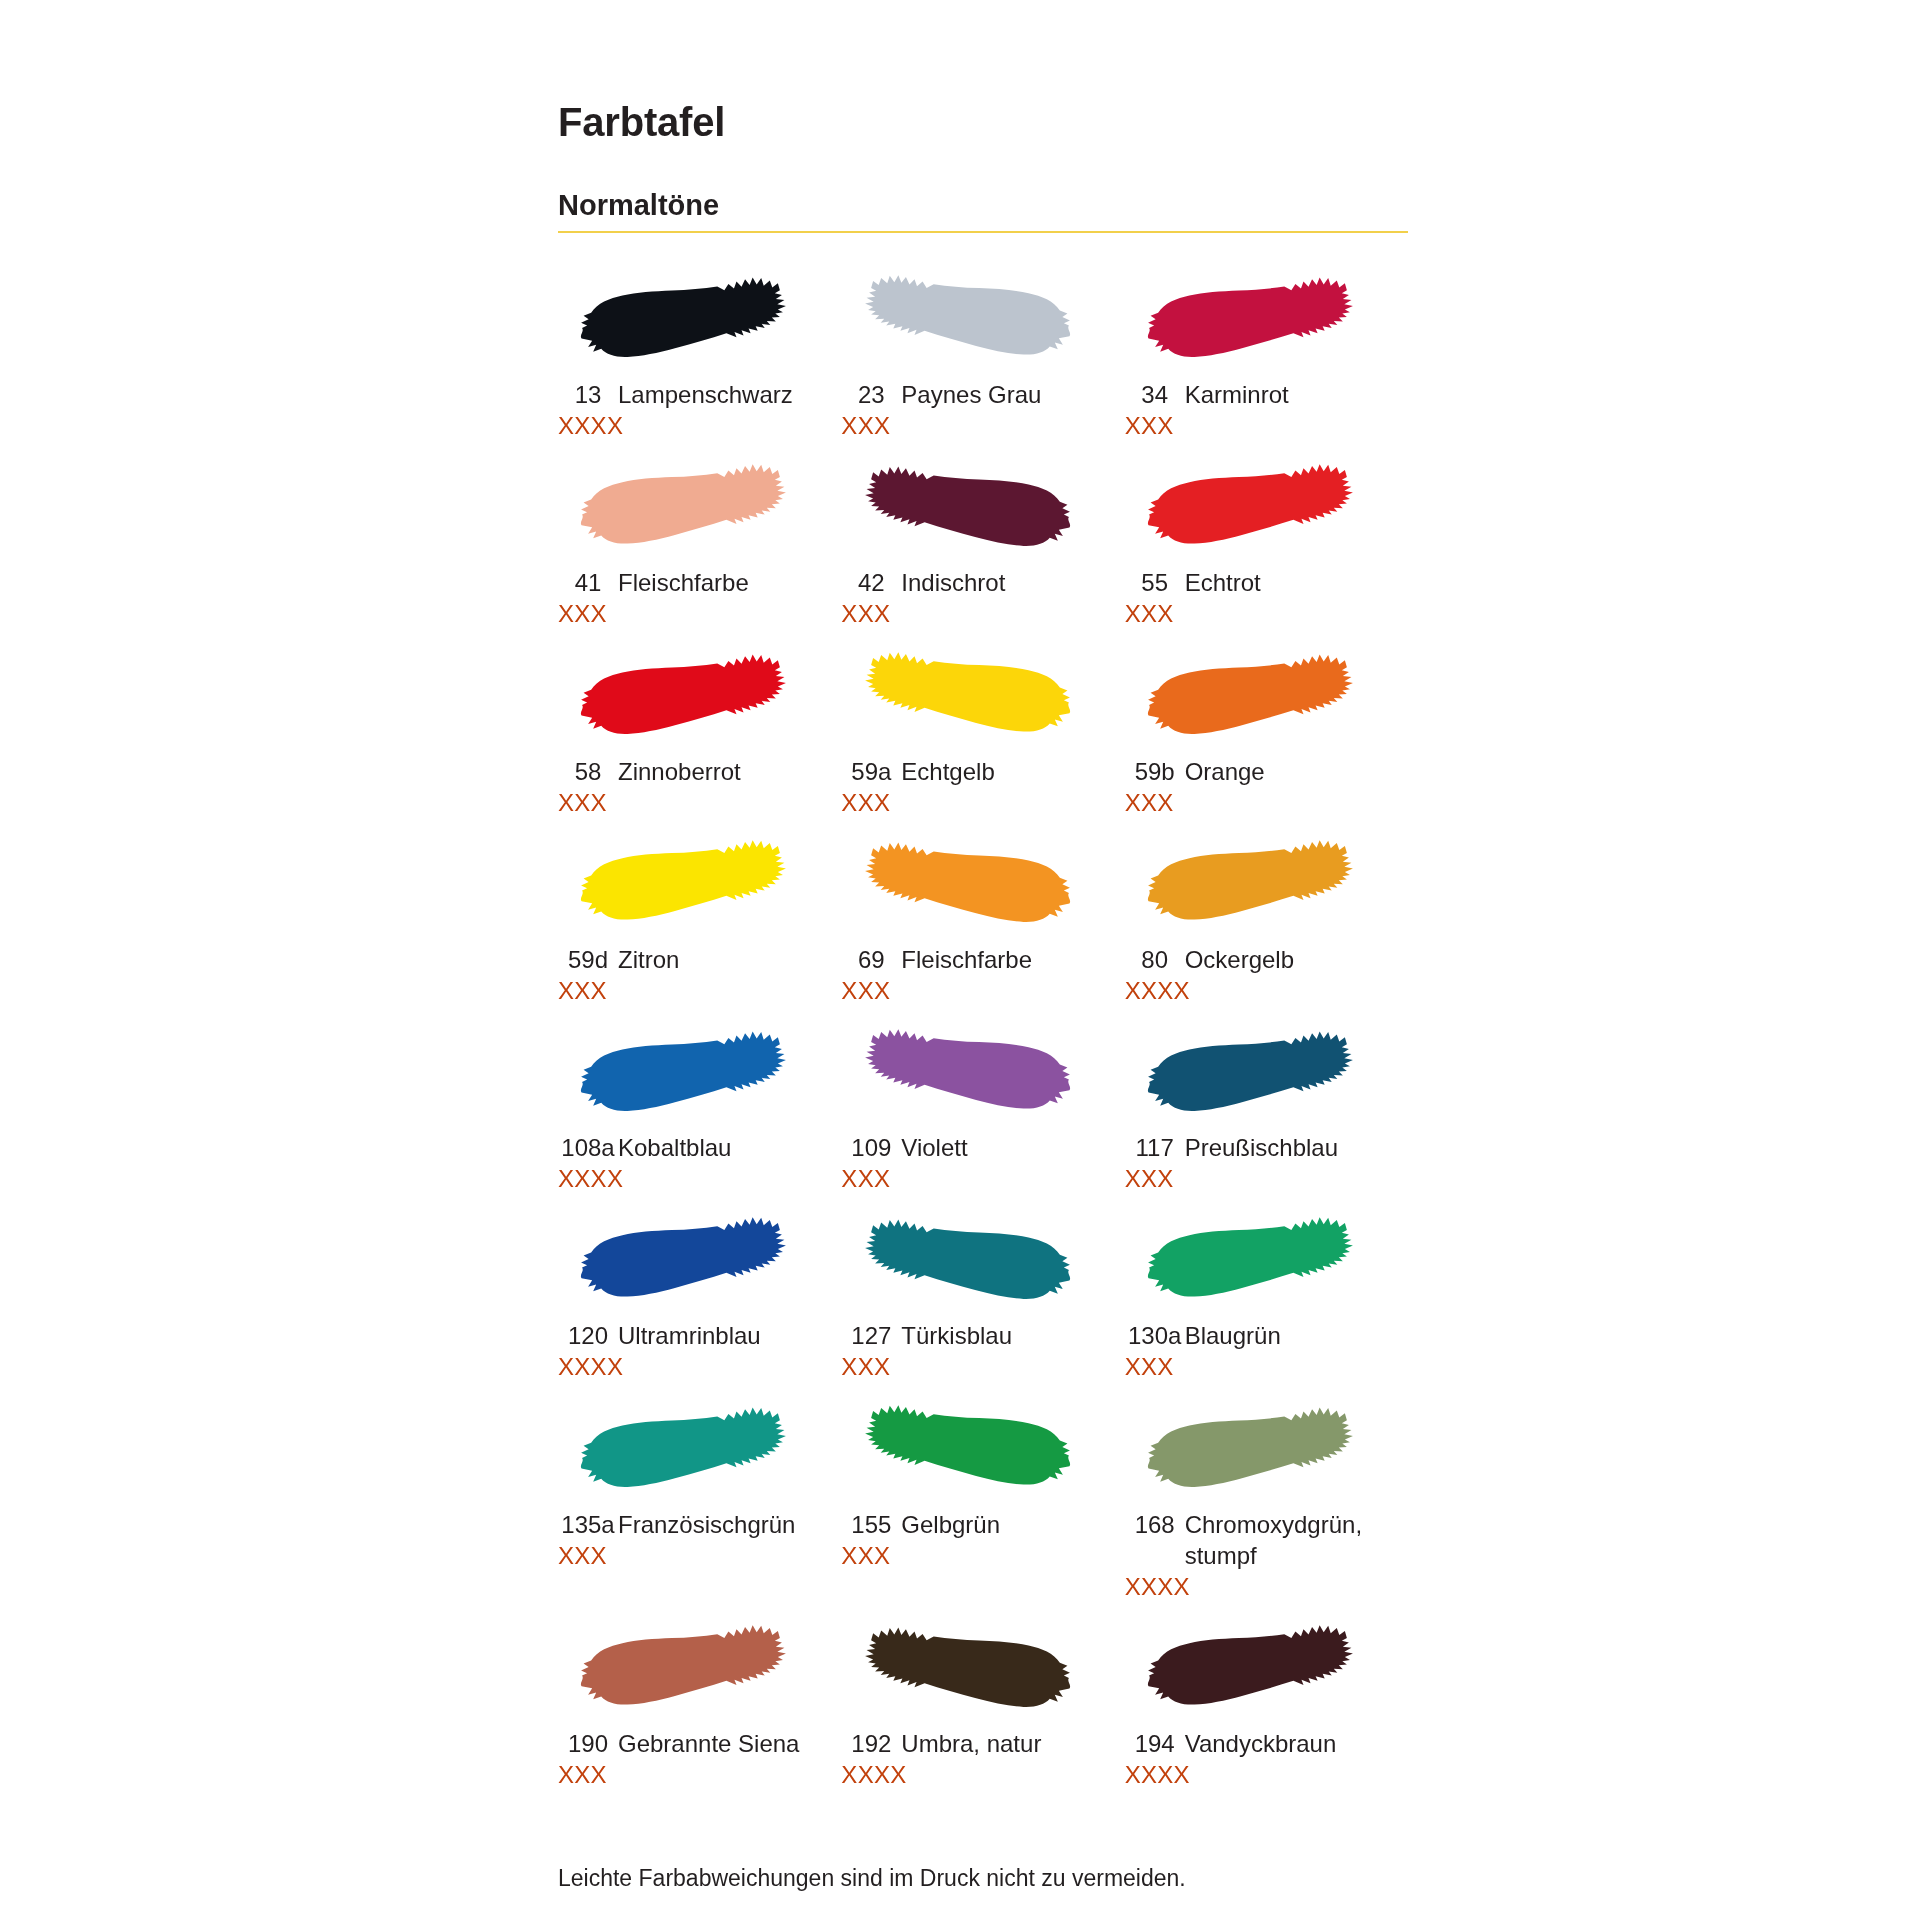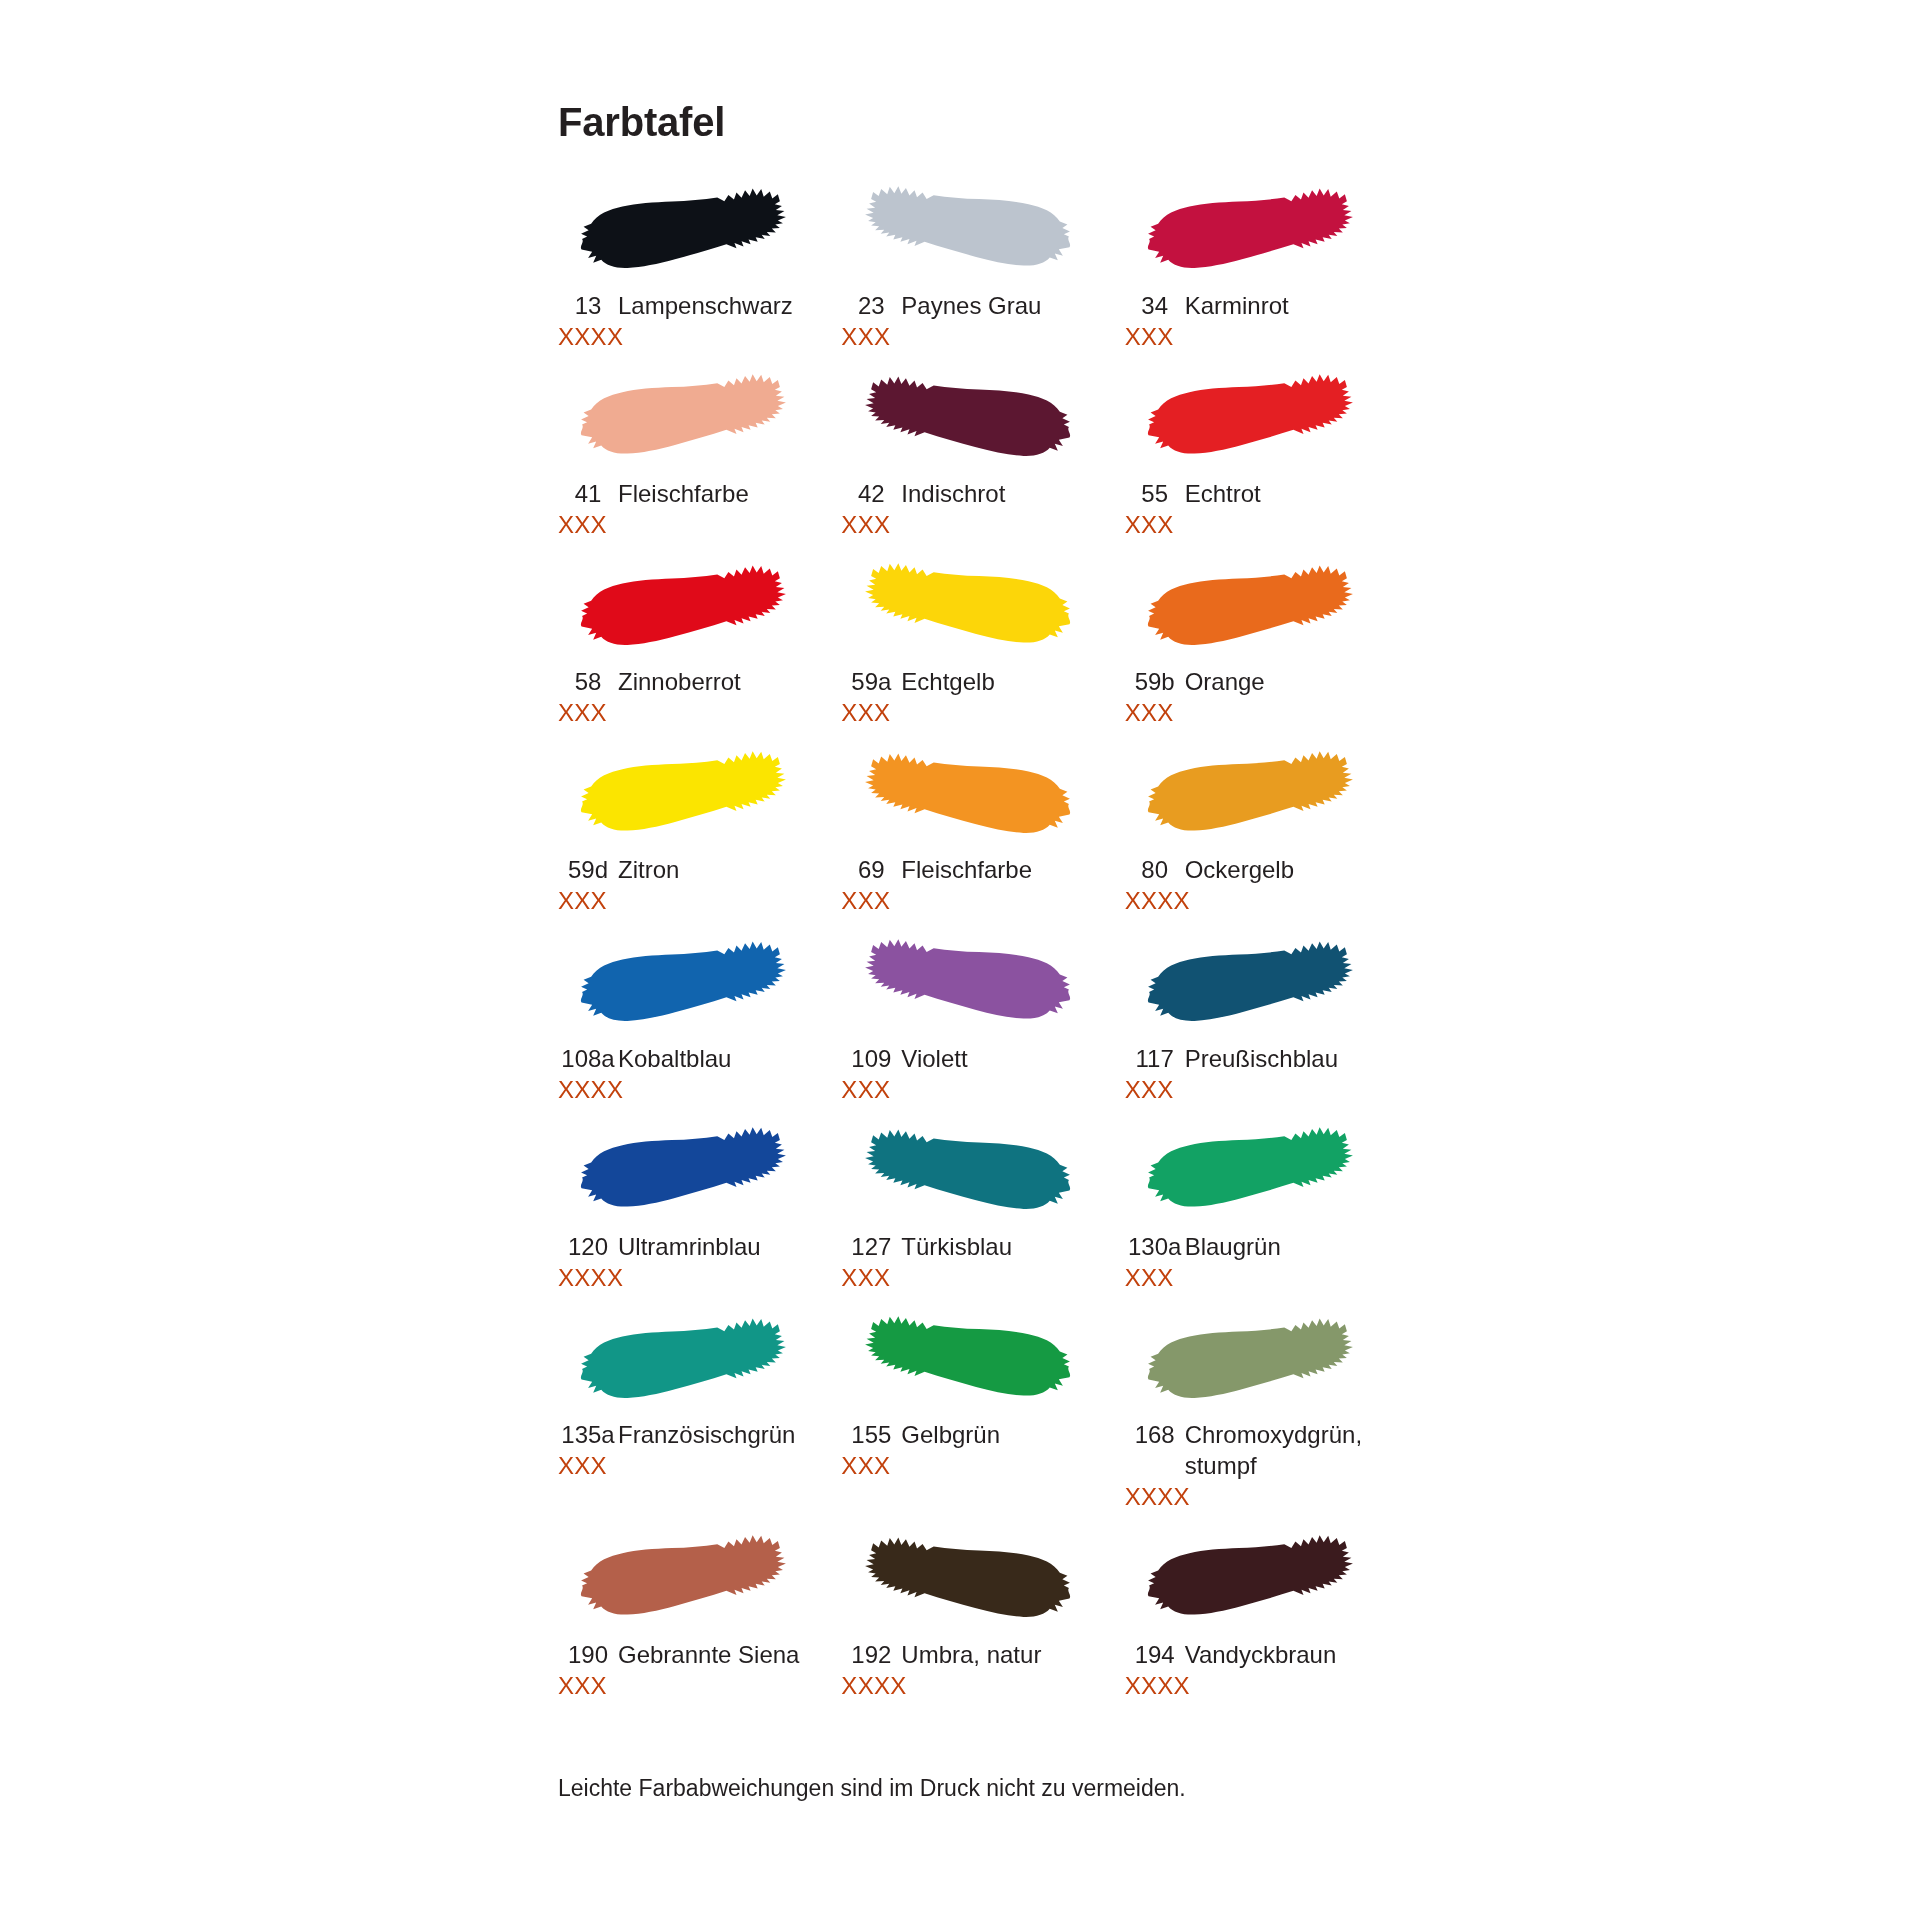--- a/index.html
+++ b/index.html
@@ -137,20 +137,24 @@
 </style>
 </head>
 <body>
 
 <div id="page">
   <div id="sheet">
     <div class="content">
 
       <h1 class="doc-title">Farbtafel</h1>
 
+      <div class="section-block">
+        <div class="section-title">Normaltöne</div>
+        <div class="rule"></div>
+      </div>
 
       <div class="grid" id="swatch-grid">
           <div class="cell">
             <div class="swatch-wrap">
               <svg viewBox="0 0 215 82" preserveAspectRatio="none">
                 <g transform=" translate(0,1)">
                   <path d="M6.5,58.2 C4.0,55.0 9.5,52.0 7.0,49.0 L12.0,47.0 L6.0,44.5 L13.5,41.5 L8.5,38.5 L16.0,36.0 C22.0,27.5 34.0,23.5 47.0,21.0 C61.0,18.2 78.0,17.2 96.0,16.6 C112.0,16.1 127.0,15.2 141.0,13.2 L148.0,16.5 L152.0,11.0 L157.5,15.0 L160.0,9.0 L165.0,13.5 L168.5,7.0 L173.0,12.0 L176.0,5.5 L180.0,11.5 L184.5,6.0 L187.0,12.5 L193.0,8.0 L195.5,14.0 L201.0,10.5 L203.0,16.5 L198.0,19.0 L205.0,20.5 L199.0,24.0 L207.5,25.0 L200.5,28.5 L209.0,30.0 L201.0,33.0 L206.0,35.5 L198.5,36.5 L203.0,39.5 L195.0,40.0 L199.0,43.5 L190.0,43.0 L193.5,46.5 L185.0,45.5 L188.0,49.0 L179.0,47.5 L181.0,51.5 L172.0,49.5 L174.0,53.5 L165.0,51.0 L167.0,55.5 L158.0,52.5 L160.0,57.0 L150.0,53.5 C134.0,58.0 116.0,62.5 99.0,66.5 C82.0,70.5 66.0,73.5 52.0,74.0 C40.0,74.4 31.0,72.0 26.0,67.0 L18.0,69.5 L21.0,63.5 L13.0,65.5 L17.0,60.0 Z" fill="#0d1117"></path>
                 </g>
               </svg>
             </div>

